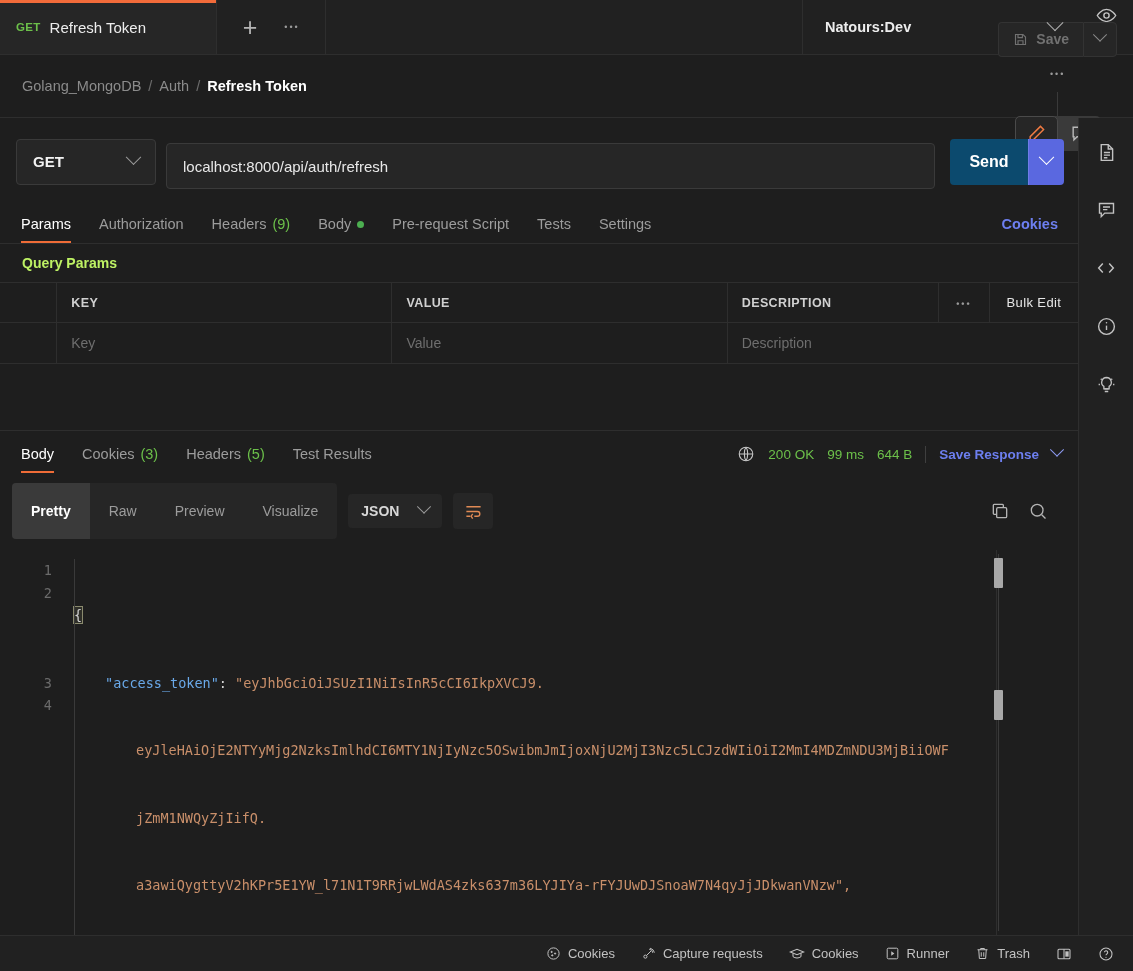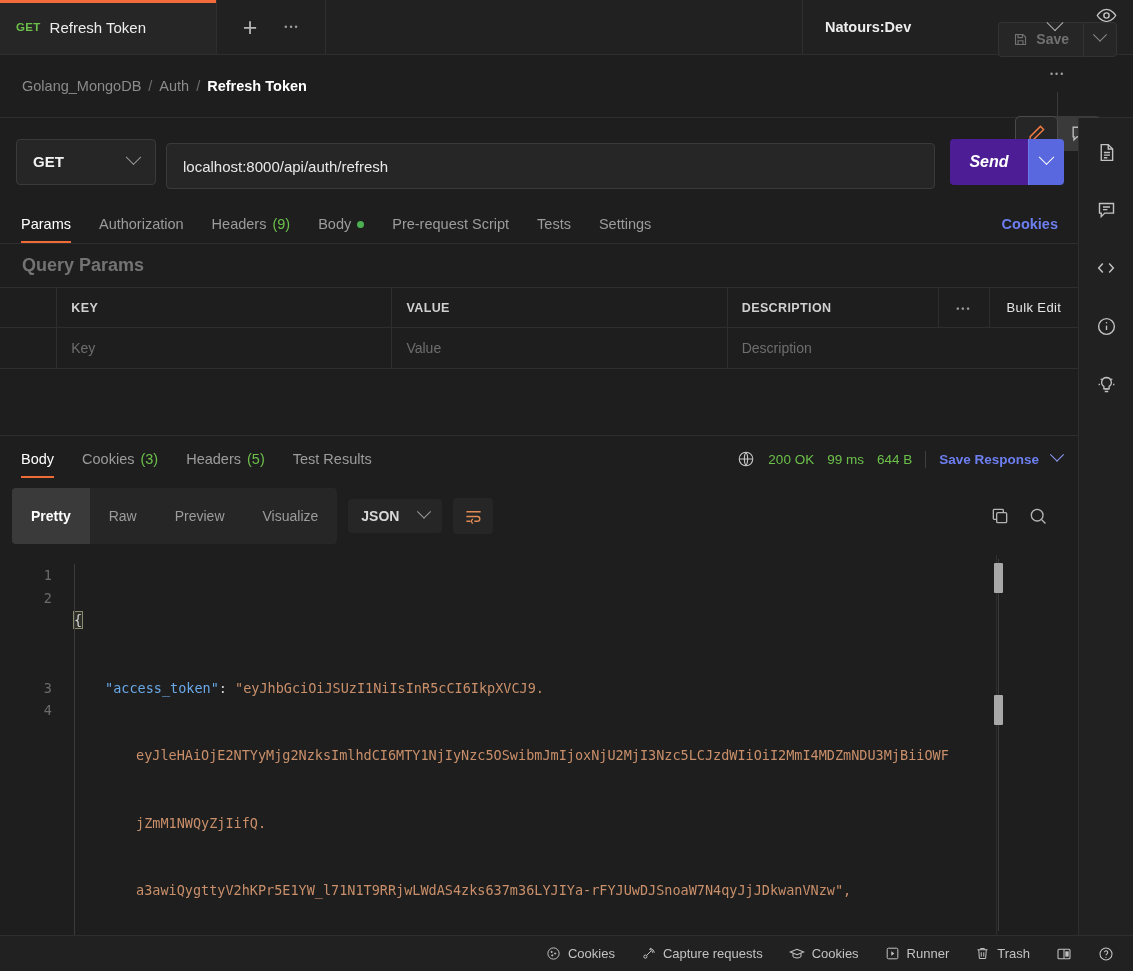--- a/index.html
+++ b/index.html
@@ -80,22 +80,22 @@
   }
   .method-text { font-size: 15px; font-weight: 700; color: #f2f2f2; }
   .url-input {
     flex: 1; height: 46px; background: #262626; border: 1px solid #3a3a3a; border-radius: 4px;
     padding: 0 16px; color: #e8e8e8; font-size: 15px; font-family: "Liberation Sans", sans-serif;
     outline: none;
     margin-top: 9px;
   }
   .send-group { display: flex; align-items: stretch; margin-left: 5px; }
   .send-btn {
-    width: 78px; height: 46px; background: #4c1d95; border: none; border-radius: 4px 0 0 4px;
-    color: #fff; font-size: 16px; font-weight: 700; cursor: pointer; font-family: "Liberation Sans", sans-serif; font-style: italic;
+    width: 78px; height: 46px; background: #0c4a6e; border: none; border-radius: 4px 0 0 4px;
+    color: #fff; font-size: 16px; font-weight: 700; cursor: pointer; font-family: "Liberation Sans", sans-serif;
   }
   .send-caret {
     width: 36px; height: 46px; background: #5a68e0; border-radius: 0 4px 4px 0;
     display: flex; align-items: center; justify-content: center; cursor: pointer;
     border-left: 1px solid #6f7ce8;
   }
   .chev-w { width: 11px; height: 11px; border-right: 1.8px solid #fff; border-bottom: 1.8px solid #fff; transform: rotate(45deg) translate(-3px,-3px); }
 
   
   .req-tabs { display: flex; align-items: flex-end; gap: 0; padding: 0 16px; height: 40px; position: relative; }
@@ -105,21 +105,21 @@
   }
   .rtab:first-child { padding-left: 5px; }
   .rtab.active { color: #ffffff; }
   .rtab.active::after { content: ""; position: absolute; left: 5px; right: 14px; bottom: 0; height: 2px; background: #ef6c37; }
   .rtab .count { color: #6cc04a; }
   .green-dot { width: 7px; height: 7px; border-radius: 50%; background: #4caf50; display: inline-block; }
   .cookies-link { margin-left: auto; color: #6d7ff0; font-size: 14.5px; font-weight: 700; cursor: pointer; padding-bottom: 11px; padding-right: 4px; }
 
   
   .params-panel { border-top: 1px solid #2e2e2e; }
-  .qp-title { font-size: 18px; font-weight: 700; color: #737373; padding: 11px 0 11px 22px; }
+  .qp-title { font-size: 14px; font-weight: 700; color: #bef264; padding: 11px 0 11px 22px; }
   .ptable { width: 100%; border-collapse: collapse; }
   .ptable th, .ptable td { border: 1px solid #2e2e2e; border-left: none; text-align: left; }
   .ptable th {
     font-size: 12.5px; font-weight: 700; color: #d0d0d0; letter-spacing: .4px;
     padding: 12px 0 12px 14px; background: #1e1e1e;
   }
   .ptable td { padding: 12px 0 12px 14px; font-size: 14px; color: #6e6e6e; }
   .col-check { width: 57px; }
   .col-key { width: 337px; }
   .col-val { width: 337px; }

